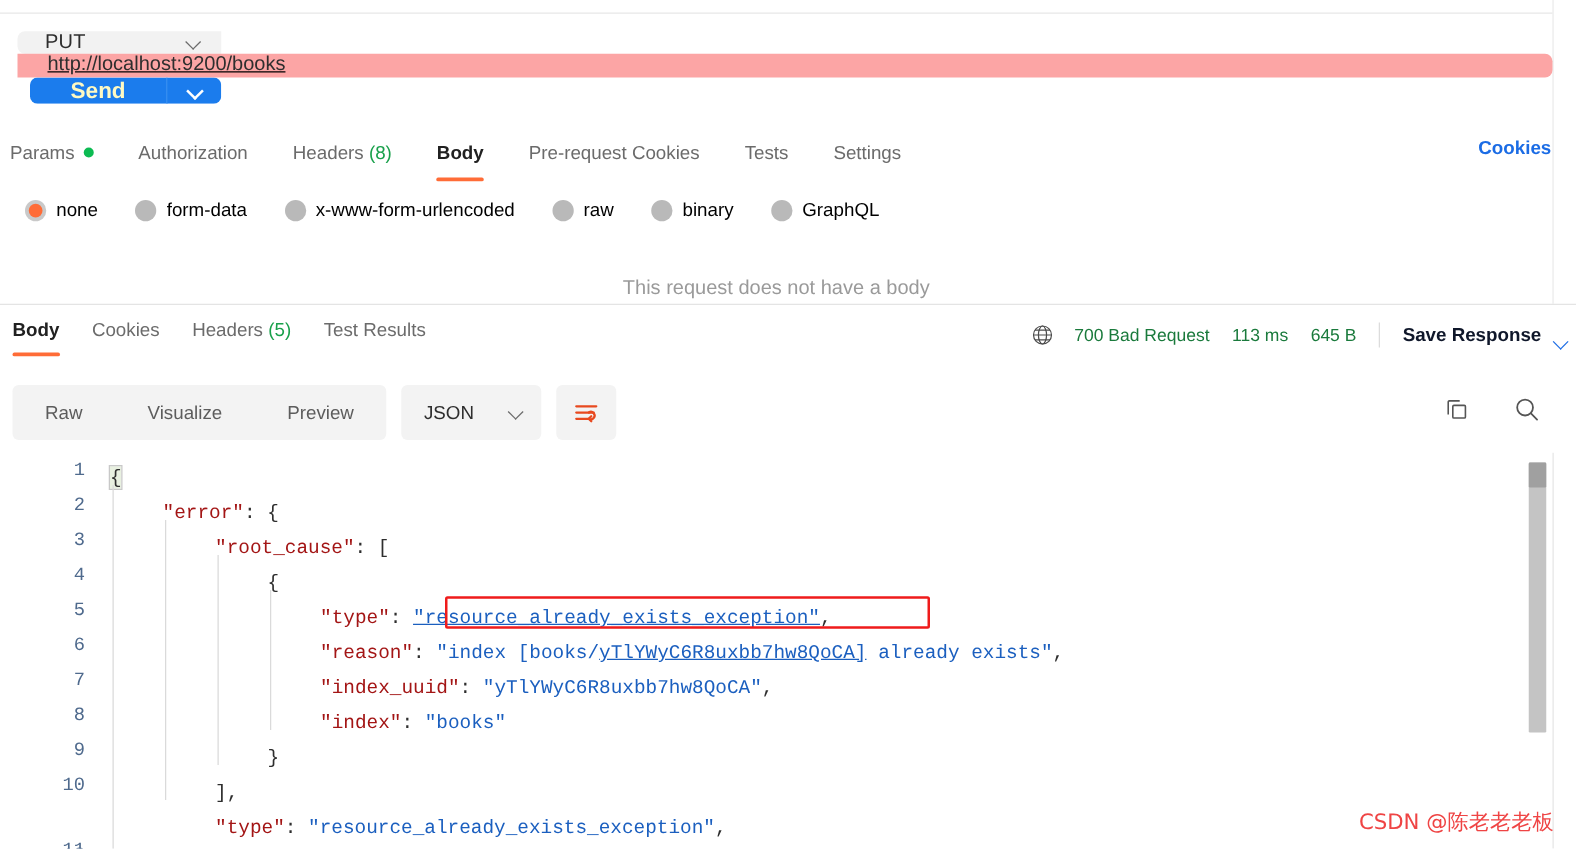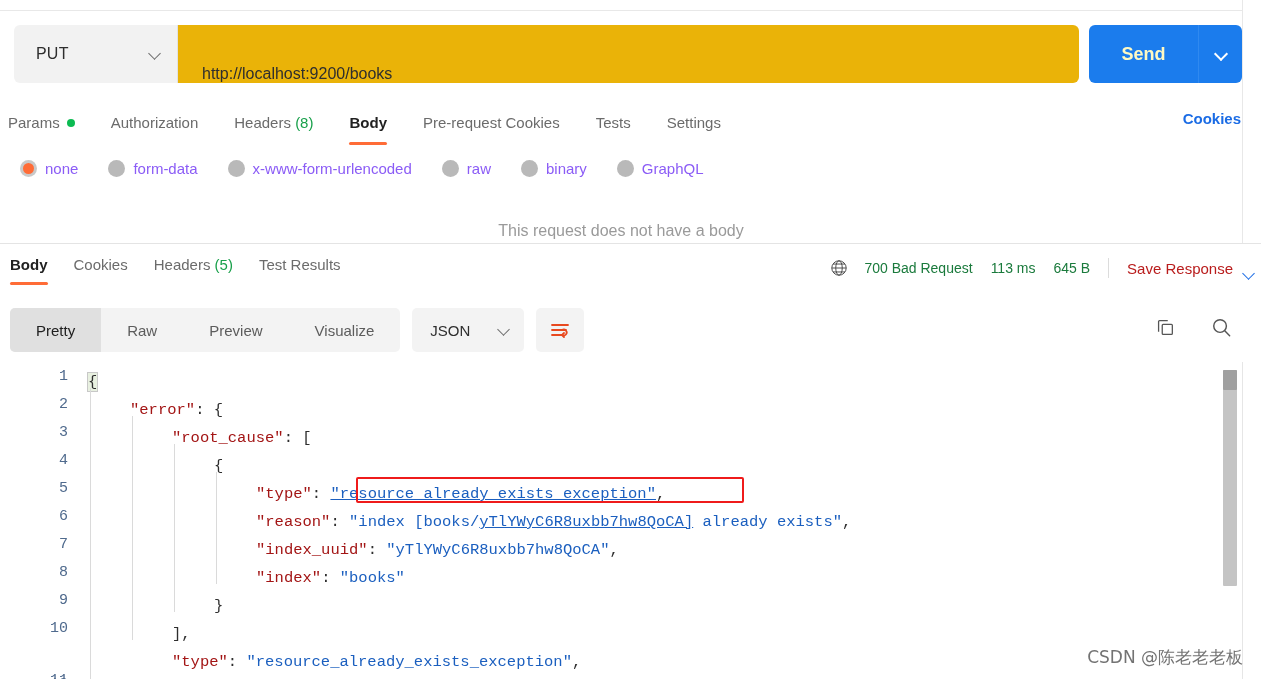--- a/index.html
+++ b/index.html
@@ -10,37 +10,37 @@
     overflow: hidden;
   }
   .app { position: relative; width: 1261px; height: 679px; background: #fff; }
 
   
   .top-rule { position: absolute; left: 0; top: 10px; width: 1242px; height: 1px; background: #e8e8e8; }
   .right-edge-line { position: absolute; left: 1242px; top: 0; width: 1px; height: 243px; background: #e8e8e8; }
   .right-pane-bg { position: absolute; left: 1243px; top: 0; width: 18px; height: 243px; background: #fff; }
 
   
-  .url-row { position: absolute; left: 14px; top: 25px; width: 1228px; height: 58px; display: flex; align-items: stretch; }
+  .url-row { position: absolute; left: 14px; top: 25px; width: 1228px; height: 58px; display: flex; align-items: stretch; flex-direction: column; }
   .method-box {
     width: 163px; background: #f2f2f2; border-radius: 6px 0 0 6px;
     display: flex; align-items: center; justify-content: space-between;
     padding: 0 16px 0 22px;
   }
   .method-label { font-size: 16px; color: #2e2e2e; letter-spacing: .2px; }
   .chev { width: 12px; height: 12px; position: relative; }
   .chev::before {
     content: ""; position: absolute; left: 1px; top: 1px; width: 8px; height: 8px;
     border-right: 1.6px solid #6b6b6b; border-bottom: 1.6px solid #6b6b6b;
     transform: rotate(45deg);
   }
   .method-sep { width: 1px; background: #e2e2e2; }
   .url-box {
-    flex: 1; background: #eab308; border-radius: 0 6px 6px 0;
-    display: flex; align-items: flex-end; padding-left: 24px;
+    flex: 1; background: #fca5a5; border-radius: 0 6px 6px 0;
+    display: flex; align-items: flex-start; padding-left: 24px; text-decoration: underline;
   }
   .url-text { font-size: 16px; color: #2e2e2e; }
   .send-wrap { margin-left: 10px; width: 153px; display: flex; border-radius: 6px; overflow: hidden; }
   .send-btn {
     flex: 1; background: #1b7ced; color: #fef9c3; font-size: 18px; font-weight: bold;
     display: flex; align-items: center; justify-content: center; cursor: pointer;
   }
   .send-caret {
     width: 44px; background: #1b7ced; display: flex; align-items: center; justify-content: center;
     border-left: 1px solid #2f89f0; cursor: pointer;
@@ -60,39 +60,39 @@
 
   
   .radios { position: absolute; left: 20px; top: 160px; display: flex; align-items: center; }
   .radio-item { display: flex; align-items: center; margin-right: 30px; cursor: pointer; }
   .radio-ring {
     width: 17px; height: 17px; border-radius: 50%; background: #b9b9b9;
     display: flex; align-items: center; justify-content: center; margin-right: 8px; flex: none;
   }
   .radio-ring.on { background: #c9c9c9; }
   .radio-ring.on::after { content: ""; width: 11px; height: 11px; border-radius: 50%; background: #ff6c37; }
-  .radio-label { font-size: 15px; color: #8b5cf6; white-space: nowrap; }
+  .radio-label { font-size: 15px; color: #000000; white-space: nowrap; }
 
   
   .nobody { position: absolute; left: 0; top: 222px; width: 1242px; text-align: center; font-size: 16px; color: #9a9a9a; }
 
   
   .pane-divider { position: absolute; left: 0; top: 243px; width: 1261px; height: 1px; background: #e4e4e4; }
 
   
   .res-tabs { position: absolute; left: 10px; top: 256px; display: flex; align-items: center; }
   .res-tabs .rtab { margin-right: 26px; font-size: 15px; }
   .res-tabs .rtab.active::after { bottom: -10px; }
 
   
   .res-status { position: absolute; right: 18px; top: 258px; display: flex; align-items: center; }
   .globe { width: 18px; height: 18px; margin-right: 16px; }
   .st-text { font-size: 14px; color: #1a7a3c; margin-right: 18px; white-space: nowrap; }
   .st-sep { width: 1px; height: 20px; background: #dcdcdc; margin-right: 18px; }
-  .save-resp { font-size: 15px; color: #b91c1c; font-weight: normal; margin-right: 10px; cursor: pointer; }
+  .save-resp { font-size: 15px; color: #0f172a; font-weight: bold; margin-right: 10px; cursor: pointer; }
   .save-caret .chev::before { border-color: #1b6ce5; }
 
   
   .res-toolbar { position: absolute; left: 10px; top: 308px; display: flex; align-items: center; }
   .seg { height: 44px; background: #f3f3f3; border-radius: 5px; display: flex; align-items: center; overflow: hidden; }
   .seg-item { height: 44px; padding: 0 26px; display: flex; align-items: center; font-size: 15px; color: #5c5c5c; cursor: pointer; }
   .seg-item.active { background: #e0e0e0; color: #202020; }
   .fmt-box {
     margin-left: 12px; height: 44px; min-width: 112px; background: #f3f3f3; border-radius: 5px;
     display: flex; align-items: center; justify-content: space-between; padding: 0 14px 0 18px; cursor: pointer;
@@ -123,21 +123,21 @@
   .hl-box {
     position: absolute; border: 2px solid #ef1b1b; border-radius: 2px; pointer-events: none;
   }
   
   .vscroll { position: absolute; right: 24px; top: 8px; width: 14px; height: 216px; background: #c4c4c4; border-radius: 1px; cursor: pointer; }
   .vscroll-thumb { position: absolute; right: 24px; top: 8px; width: 14px; height: 20px; background: #a0a0a0; border-radius: 1px; }
   .code-right-line { position: absolute; right: 18px; top: 0; width: 1px; height: 317px; background: #e6e6e6; }
 
   
   .watermark {
-    position: absolute; right: 18px; bottom: 10px; font-size: 17px; color: #737373;
+    position: absolute; right: 18px; bottom: 10px; font-size: 17px; color: #ef4444;
     font-family: "DejaVu Sans", sans-serif; white-space: nowrap;
   }
 </style>
 </head>
 <body>
 
 <div class="app">
 
   <div class="top-rule"></div>
   <div class="right-edge-line"></div>
@@ -231,24 +231,23 @@
     <span class="st-text">645 B</span>
     <span class="st-sep"></span>
     <span class="save-resp">Save Response</span>
     <span class="save-caret">
       <span class="chev"></span>
     </span>
   </div>
 
   <div class="res-toolbar">
     <div class="seg">
-      <div class="seg-item active">Pretty</div>
       <div class="seg-item">Raw</div>
+      <div class="seg-item">Visualize</div>
       <div class="seg-item">Preview</div>
-      <div class="seg-item">Visualize</div>
     </div>
     <div class="fmt-box">
       <span class="fmt-label">JSON</span>
       <span class="chev"></span>
     </div>
     <div class="wrap-btn">
       <svg width="22" height="18" viewBox="0 0 22 18" fill="none" stroke="#e8491f" stroke-width="1.8" stroke-linecap="round">
         <line x1="3" y1="4" x2="19" y2="4"></line>
         <line x1="3" y1="9" x2="17" y2="9"></line>
         <path d="M3 14 H13 a3 3 0 1 0 0 -5" stroke-width="1.8"></path>

